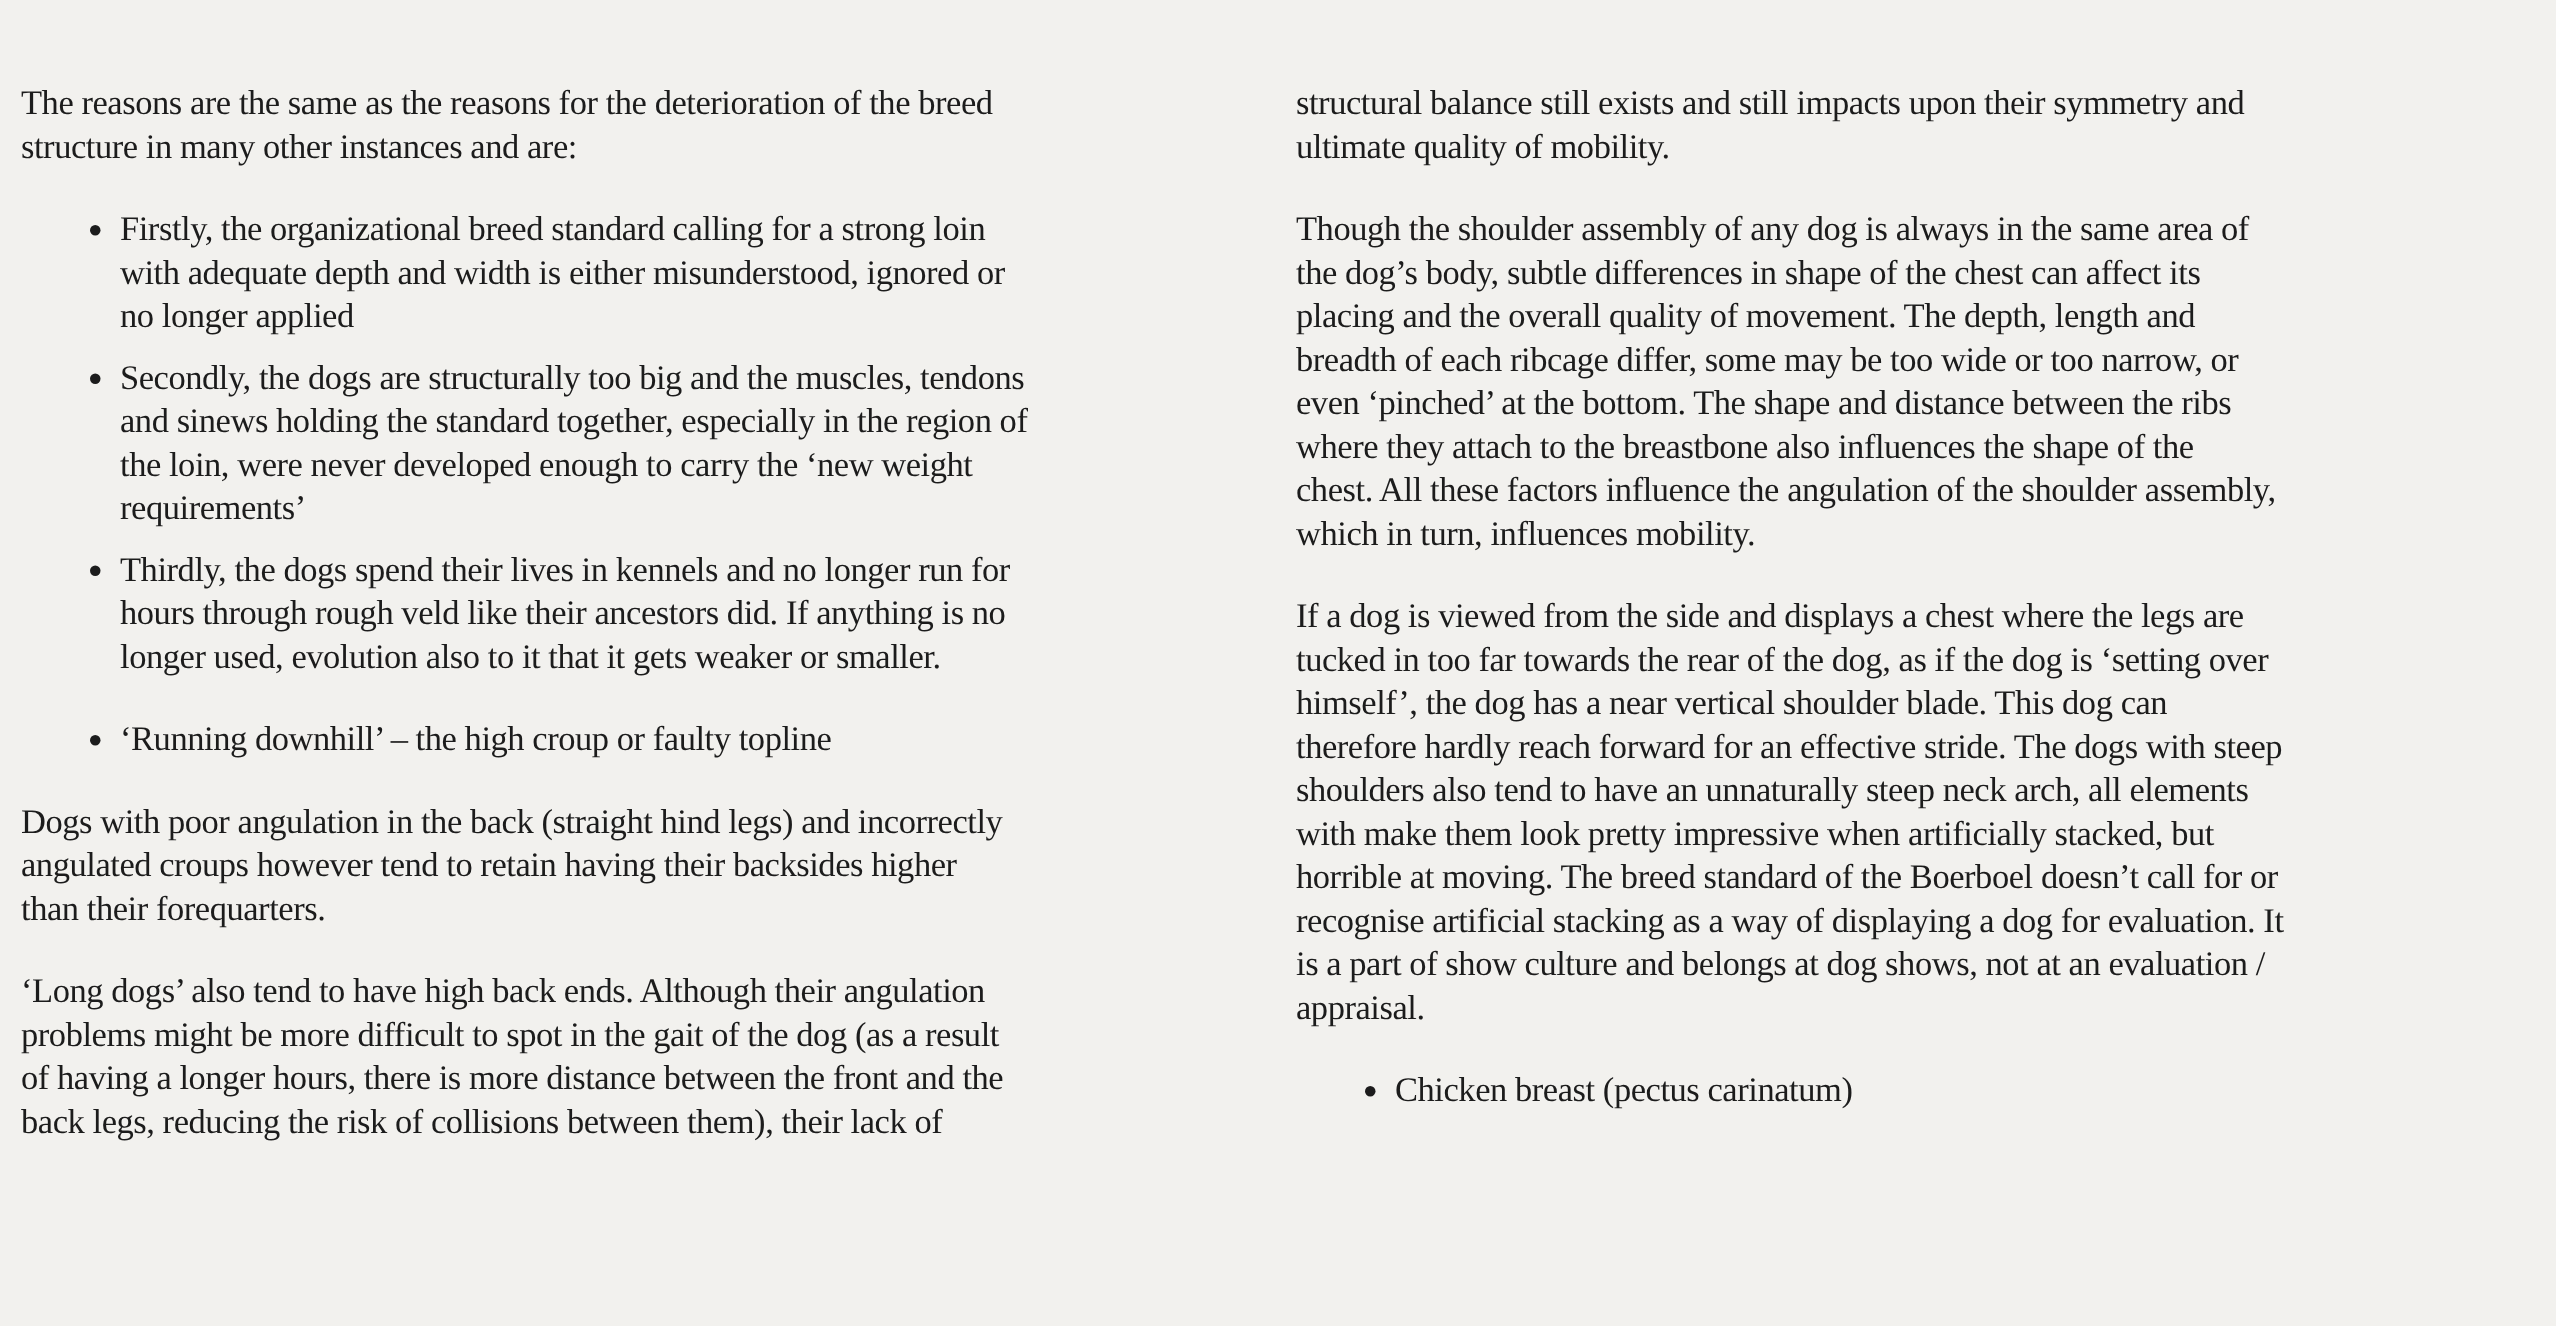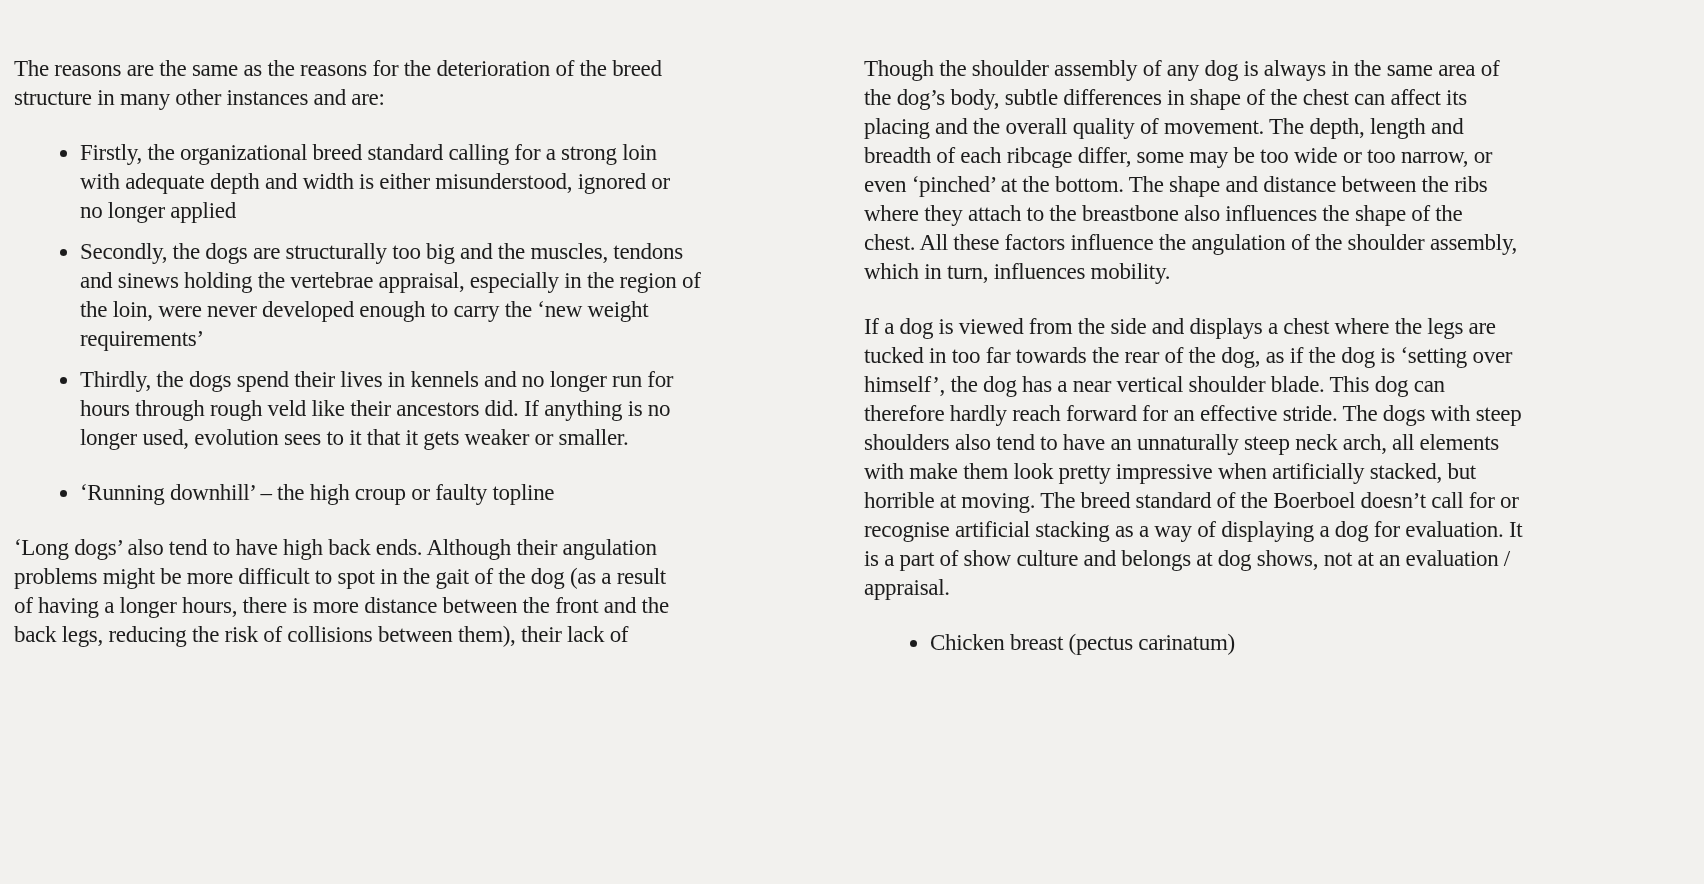--- a/index.html
+++ b/index.html
@@ -53,39 +53,44 @@
 
   <div class="col left">
     <p>The reasons are the same as the reasons for the deterioration of the breed
 structure in many other instances and are:</p>
 
     <ul>
       <li>Firstly, the organizational breed standard calling for a strong loin
 with adequate depth and width is either misunderstood, ignored or
 no longer applied</li>
       <li>Secondly, the dogs are structurally too big and the muscles, tendons
-and sinews holding the vertebrae appraisal, especially in the region of
+and sinews holding the standard together, especially in the region of
 the loin, were never developed enough to carry the ‘new weight
 requirements’</li>
       <li>Thirdly, the dogs spend their lives in kennels and no longer run for
 hours through rough veld like their ancestors did. If anything is no
-longer used, evolution sees to it that it gets weaker or smaller.</li>
+longer used, evolution also to it that it gets weaker or smaller.</li>
     </ul>
 
     <ul>
       <li>‘Running downhill’ – the high croup or faulty topline</li>
     </ul>
 
+    <p>Dogs with poor angulation in the back (straight hind legs) and incorrectly
+angulated croups however tend to retain having their backsides higher
+than their forequarters.</p>
     <p>‘Long dogs’ also tend to have high back ends. Although their angulation
 problems might be more difficult to spot in the gait of the dog (as a result
 of having a longer hours, there is more distance between the front and the
 back legs, reducing the risk of collisions between them), their lack of</p>
   </div>
 
   <div class="col right">
+    <p>structural balance still exists and still impacts upon their symmetry and
+ultimate quality of mobility.</p>
     <p>Though the shoulder assembly of any dog is always in the same area of
 the dog’s body, subtle differences in shape of the chest can affect its
 placing and the overall quality of movement. The depth, length and
 breadth of each ribcage differ, some may be too wide or too narrow, or
 even ‘pinched’ at the bottom. The shape and distance between the ribs
 where they attach to the breastbone also influences the shape of the
 chest. All these factors influence the angulation of the shoulder assembly,
 which in turn, influences mobility.</p>
 
 

